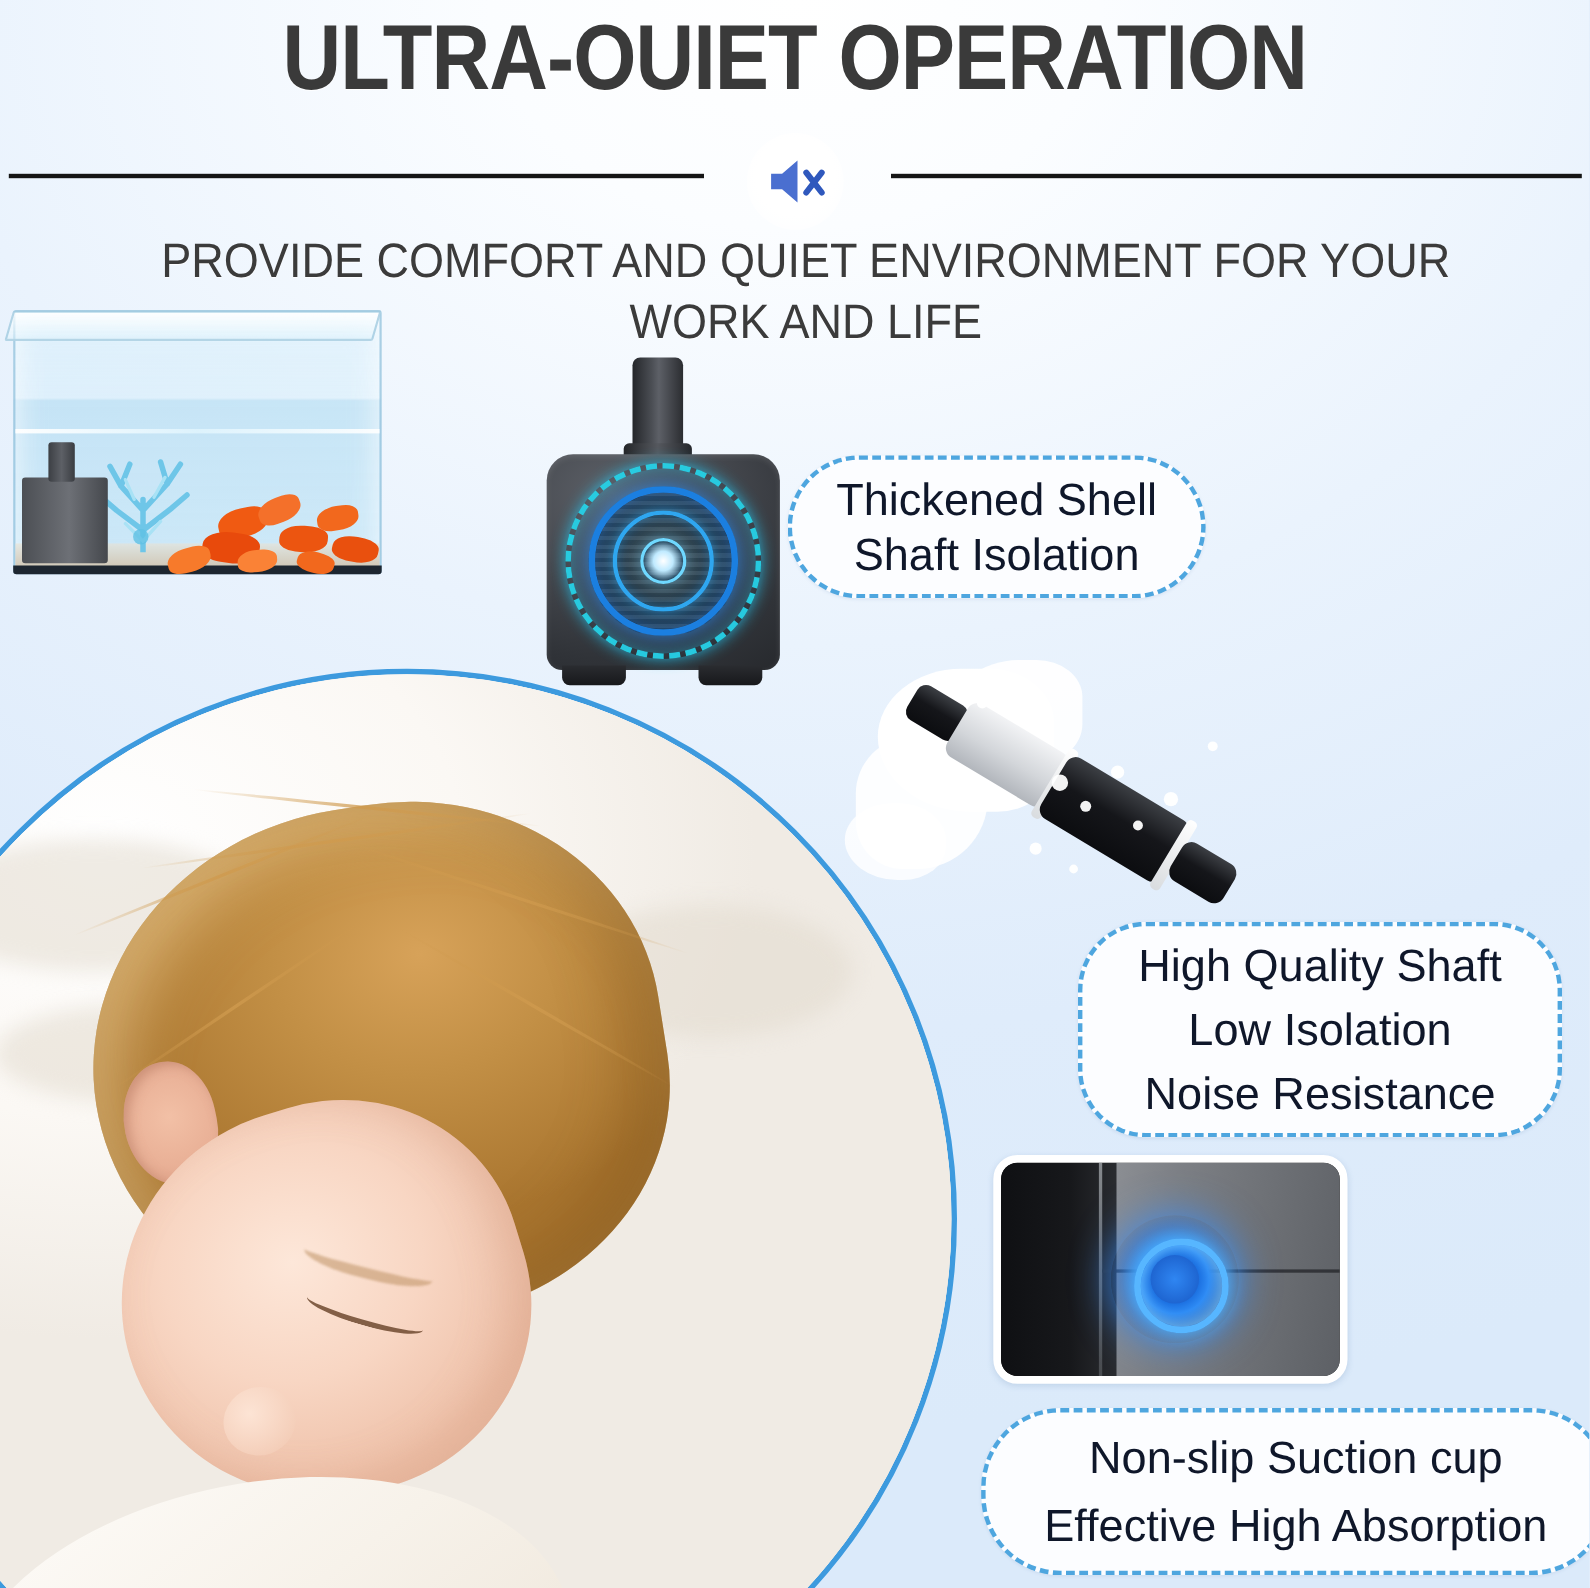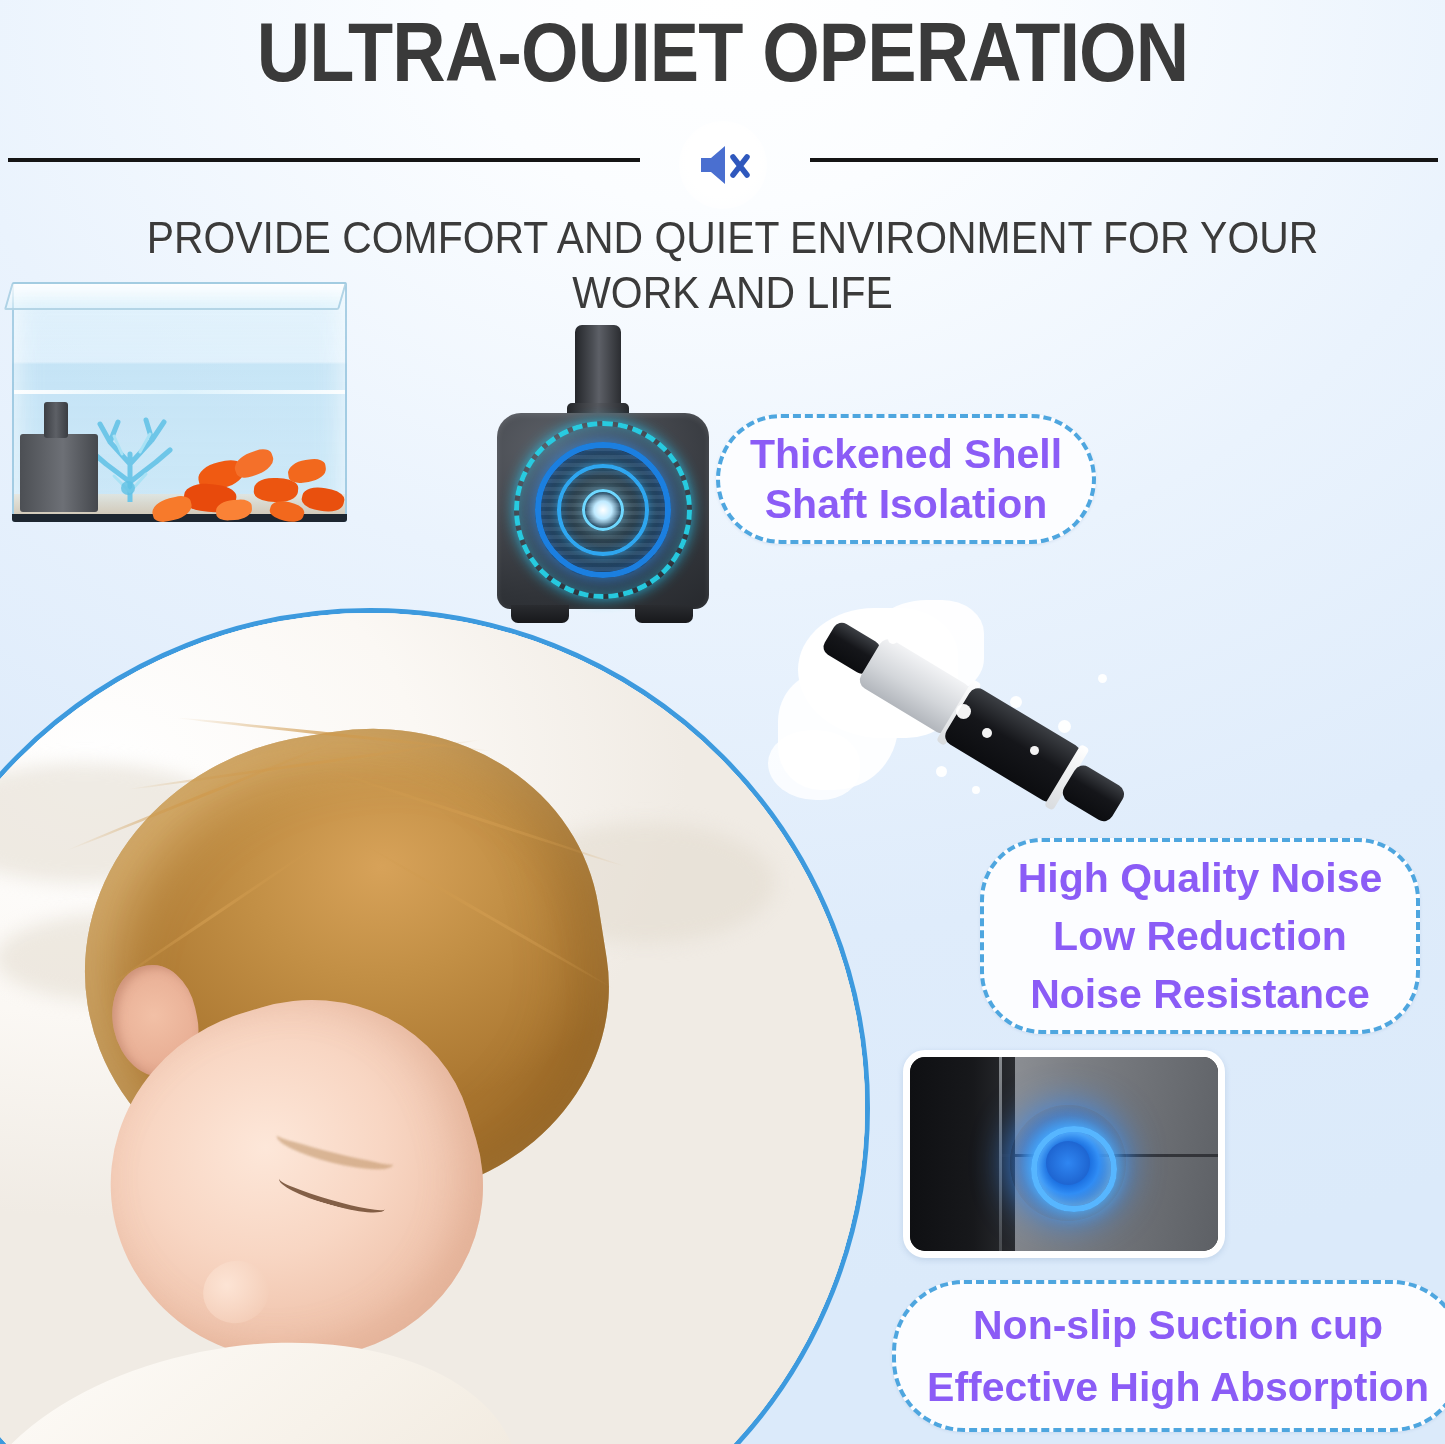--- a/index.html
+++ b/index.html
@@ -307,22 +307,22 @@
     background:radial-gradient(circle,#2f86f2 0%,#1d63cf 75%,#1a5ac0 100%);
   }
 
   
   .pill {
     position:absolute;
     background:#fcfdff;
     border:4px dashed #4ea6df;
     display:flex; flex-direction:column;
     align-items:center; justify-content:center;
-    color:#8b5cf6;
-    font-weight:bold;
+    color:#0f172a;
+    font-weight:normal;
     text-align:center;
     box-shadow:0 1px 3px rgba(90,130,175,.14);
   }
   .pill span { display:block; white-space:nowrap; }
 
   #pill-shell {
     left:716px; top:414px; width:380px; height:130px;
     border-radius:65px;
     font-size:41px; line-height:50px;
   }
@@ -465,22 +465,22 @@
     <div class="cup-seam-h"></div>
     <div class="cup-glow"></div>
   </div>
 
   <div class="pill" id="pill-shell">
     <span>Thickened Shell</span>
     <span>Shaft Isolation</span>
   </div>
 
   <div class="pill" id="pill-shaft">
-    <span>High Quality Noise</span>
-    <span>Low Reduction</span>
+    <span>High Quality Shaft</span>
+    <span>Low Isolation</span>
     <span>Noise Resistance</span>
   </div>
 
   <div class="pill" id="pill-suction">
     <span>Non-slip Suction cup</span>
     <span>Effective High Absorption</span>
   </div>
 
 </div>
 

